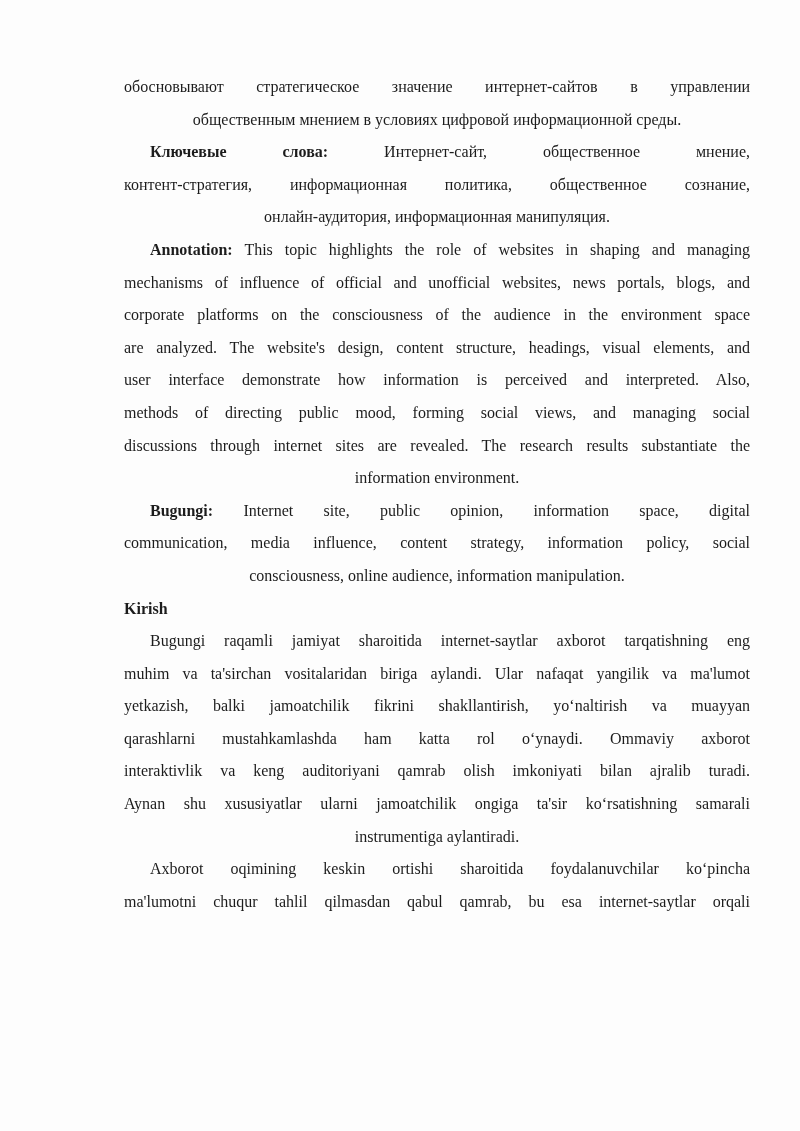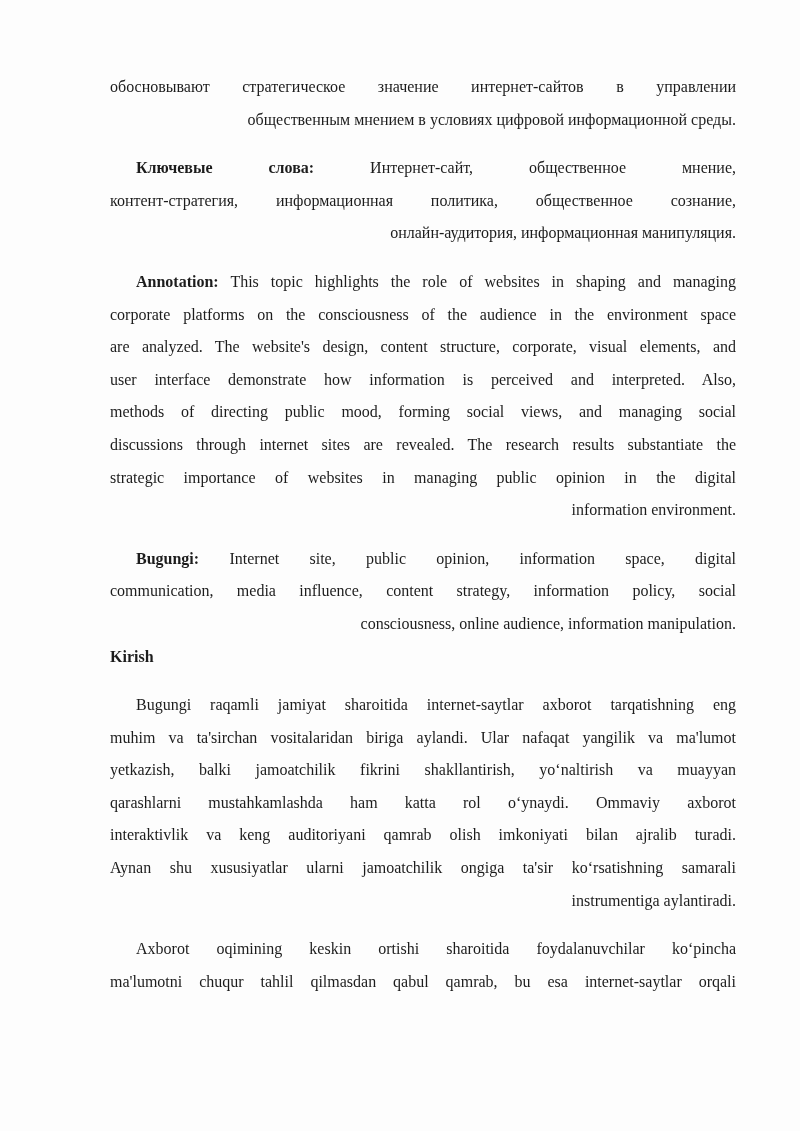--- a/index.html
+++ b/index.html
@@ -15,39 +15,38 @@
   .page {
     position: relative;
     width: 800px;
     height: 1131px;
     background: var(--page-bg, #fdfdfd);
     font-family: "Liberation Serif", "DejaVu Serif", serif;
     color: var(--text-color, #1c1c1c);
   }
   .content {
     position: absolute;
-    left: 110px;
+    left: 124px;
     top: 71px;
     width: 626px;
   }
   .line {
     font-size: 16px;
     line-height: 32.6px;
     height: 32.6px;
     overflow: hidden;
-    text-align: right;
+    text-align: center;
     white-space: normal;
   }
   .line.fill {
     text-align: justify;
     text-align-last: justify;
   }
   .line.indent {
     padding-left: 26px;
-    margin-top: 16px;
   }
   .heading-line {
     font-size: 16px;
     line-height: 32.6px;
     height: 32.6px;
     text-align: left;
     font-weight: bold;
   }
   .bold {
     font-weight: bold;
@@ -62,26 +61,26 @@
         <div class="line fill">обосновывают стратегическое значение интернет-сайтов в управлении</div>
         <div class="line">общественным мнением в условиях цифровой информационной среды.</div>
       </div>
       <div class="paragraph">
         <div class="line fill indent"><span class="bold">Ключевые слова:</span> Интернет-сайт, общественное мнение,</div>
         <div class="line fill">контент-стратегия, информационная политика, общественное сознание,</div>
         <div class="line">онлайн-аудитория, информационная манипуляция.</div>
       </div>
       <div class="paragraph">
         <div class="line fill indent"><span class="bold">Annotation:</span> This topic highlights the role of websites in shaping and managing</div>
+        <div class="line fill">mechanisms of influence of official and unofficial websites, news portals, blogs, and</div>
         <div class="line fill">corporate platforms on the consciousness of the audience in the environment space</div>
-        <div class="line fill">are analyzed. The website's design, content structure, corporate, visual elements, and</div>
+        <div class="line fill">are analyzed. The website's design, content structure, headings, visual elements, and</div>
         <div class="line fill">user interface demonstrate how information is perceived and interpreted. Also,</div>
         <div class="line fill">methods of directing public mood, forming social views, and managing social</div>
         <div class="line fill">discussions through internet sites are revealed. The research results substantiate the</div>
-        <div class="line fill">strategic importance of websites in managing public opinion in the digital</div>
         <div class="line">information environment.</div>
       </div>
       <div class="paragraph">
         <div class="line fill indent"><span class="bold">Bugungi:</span> Internet site, public opinion, information space, digital</div>
         <div class="line fill">communication, media influence, content strategy, information policy, social</div>
         <div class="line">consciousness, online audience, information manipulation.</div>
       </div>
       <div class="heading-line">Kirish</div>
       <div class="paragraph">
         <div class="line fill indent">Bugungi raqamli jamiyat sharoitida internet-saytlar axborot tarqatishning eng</div>

